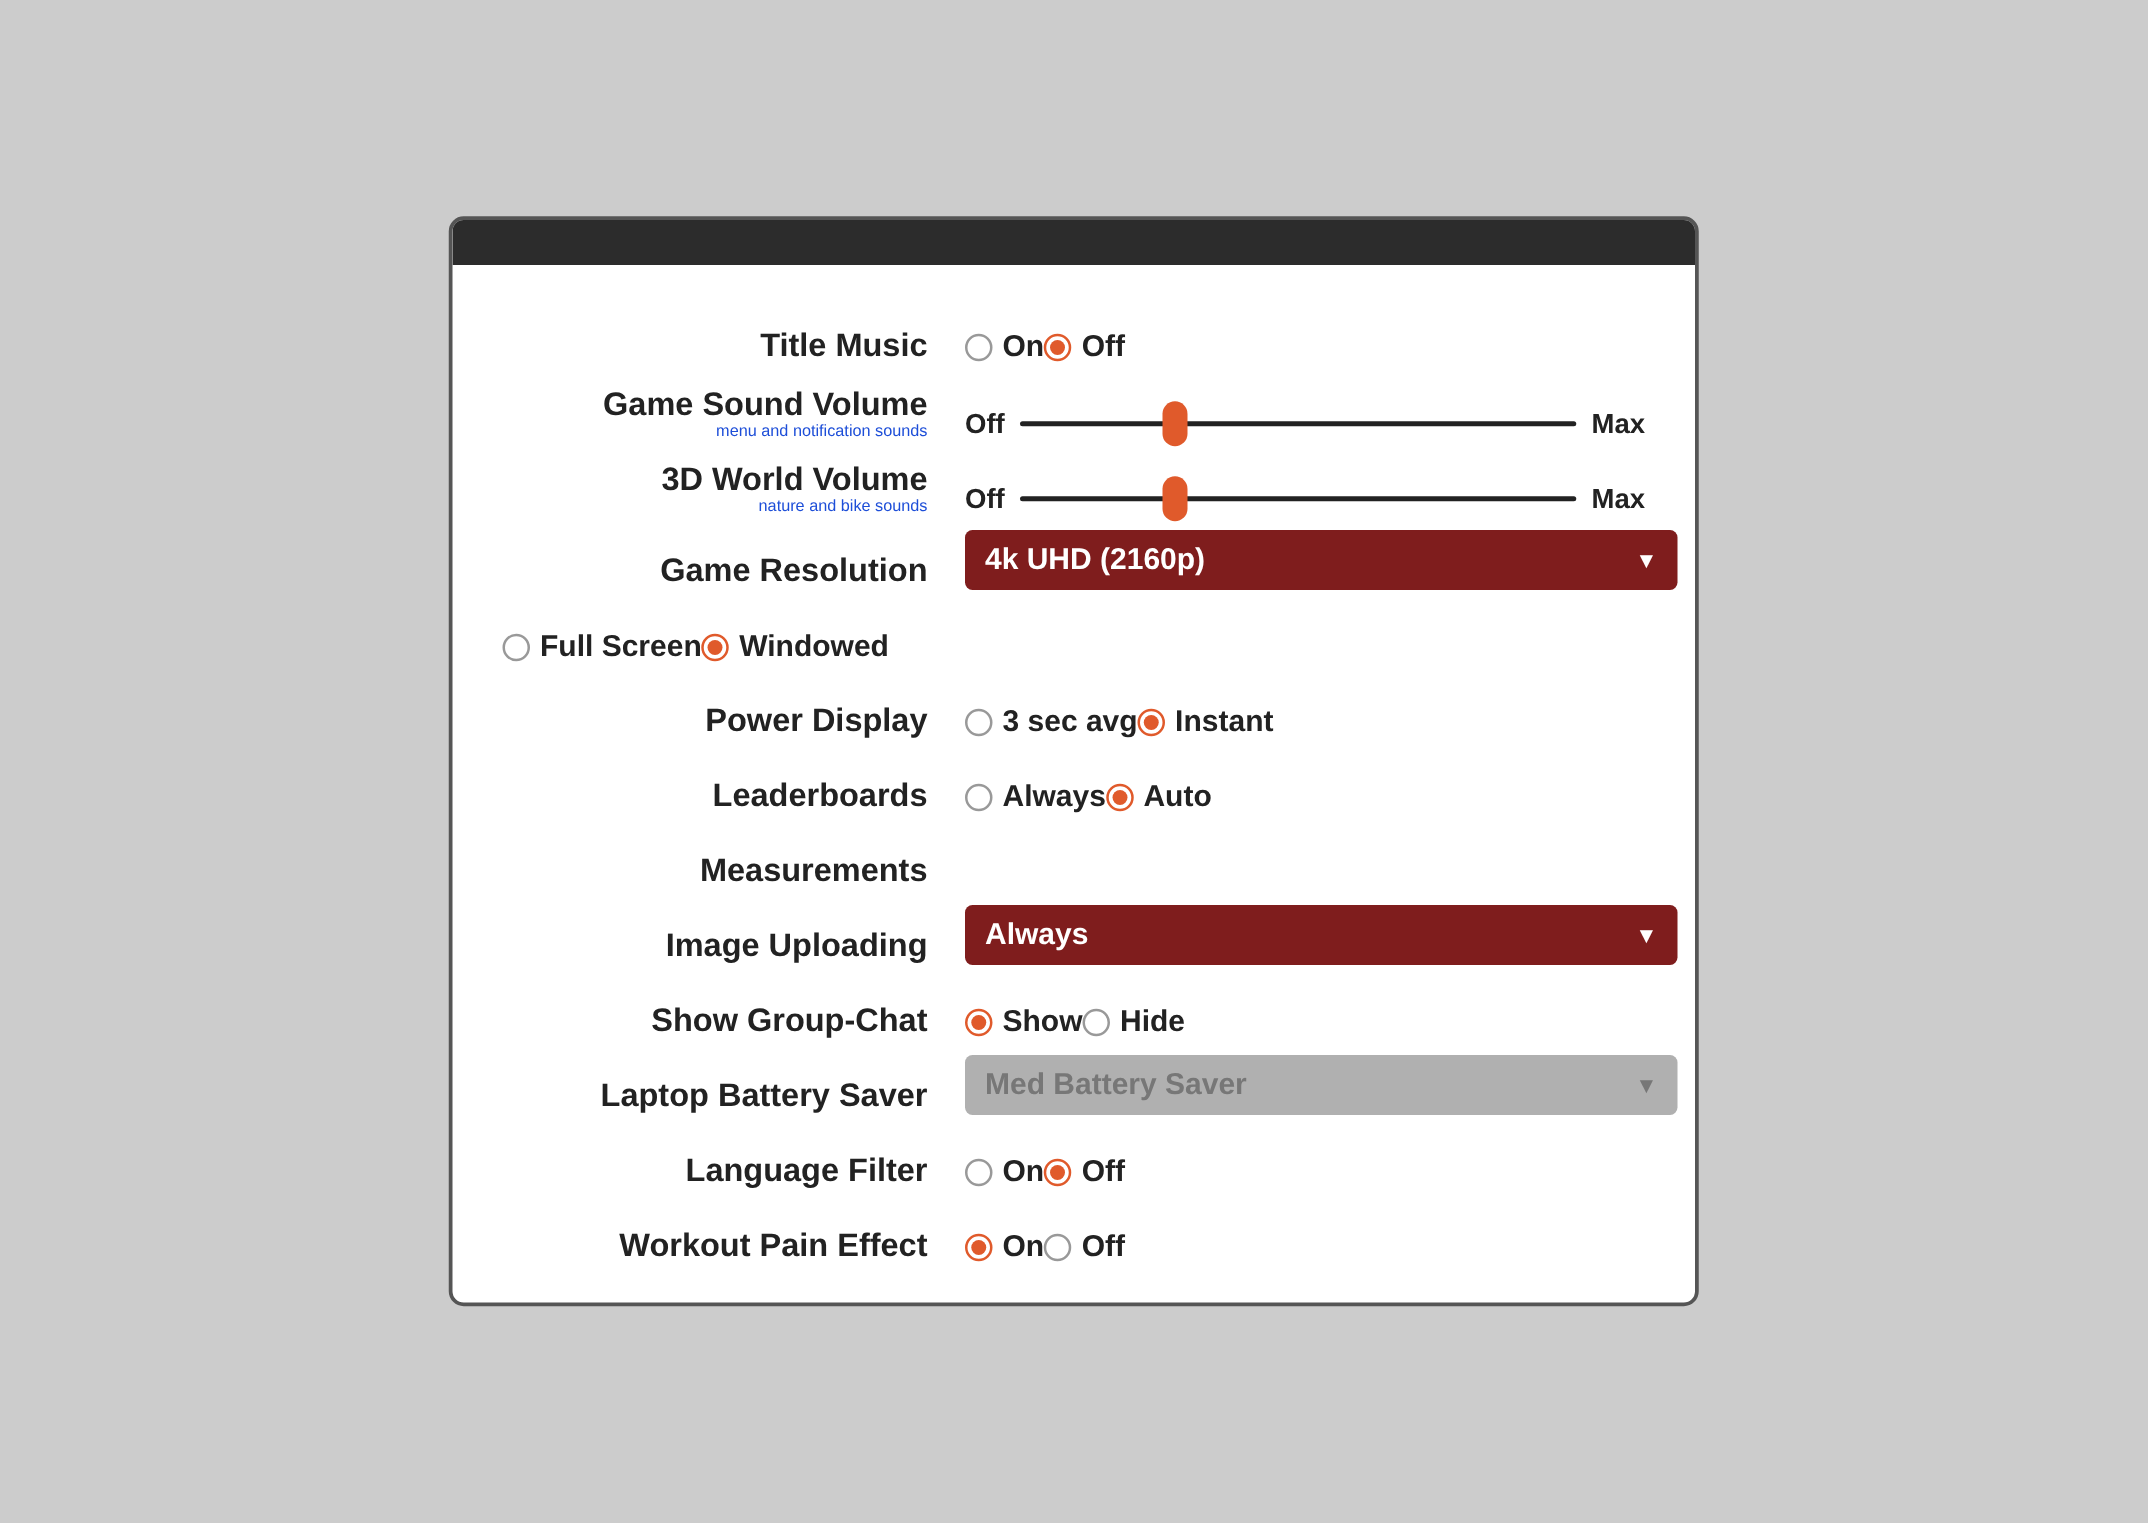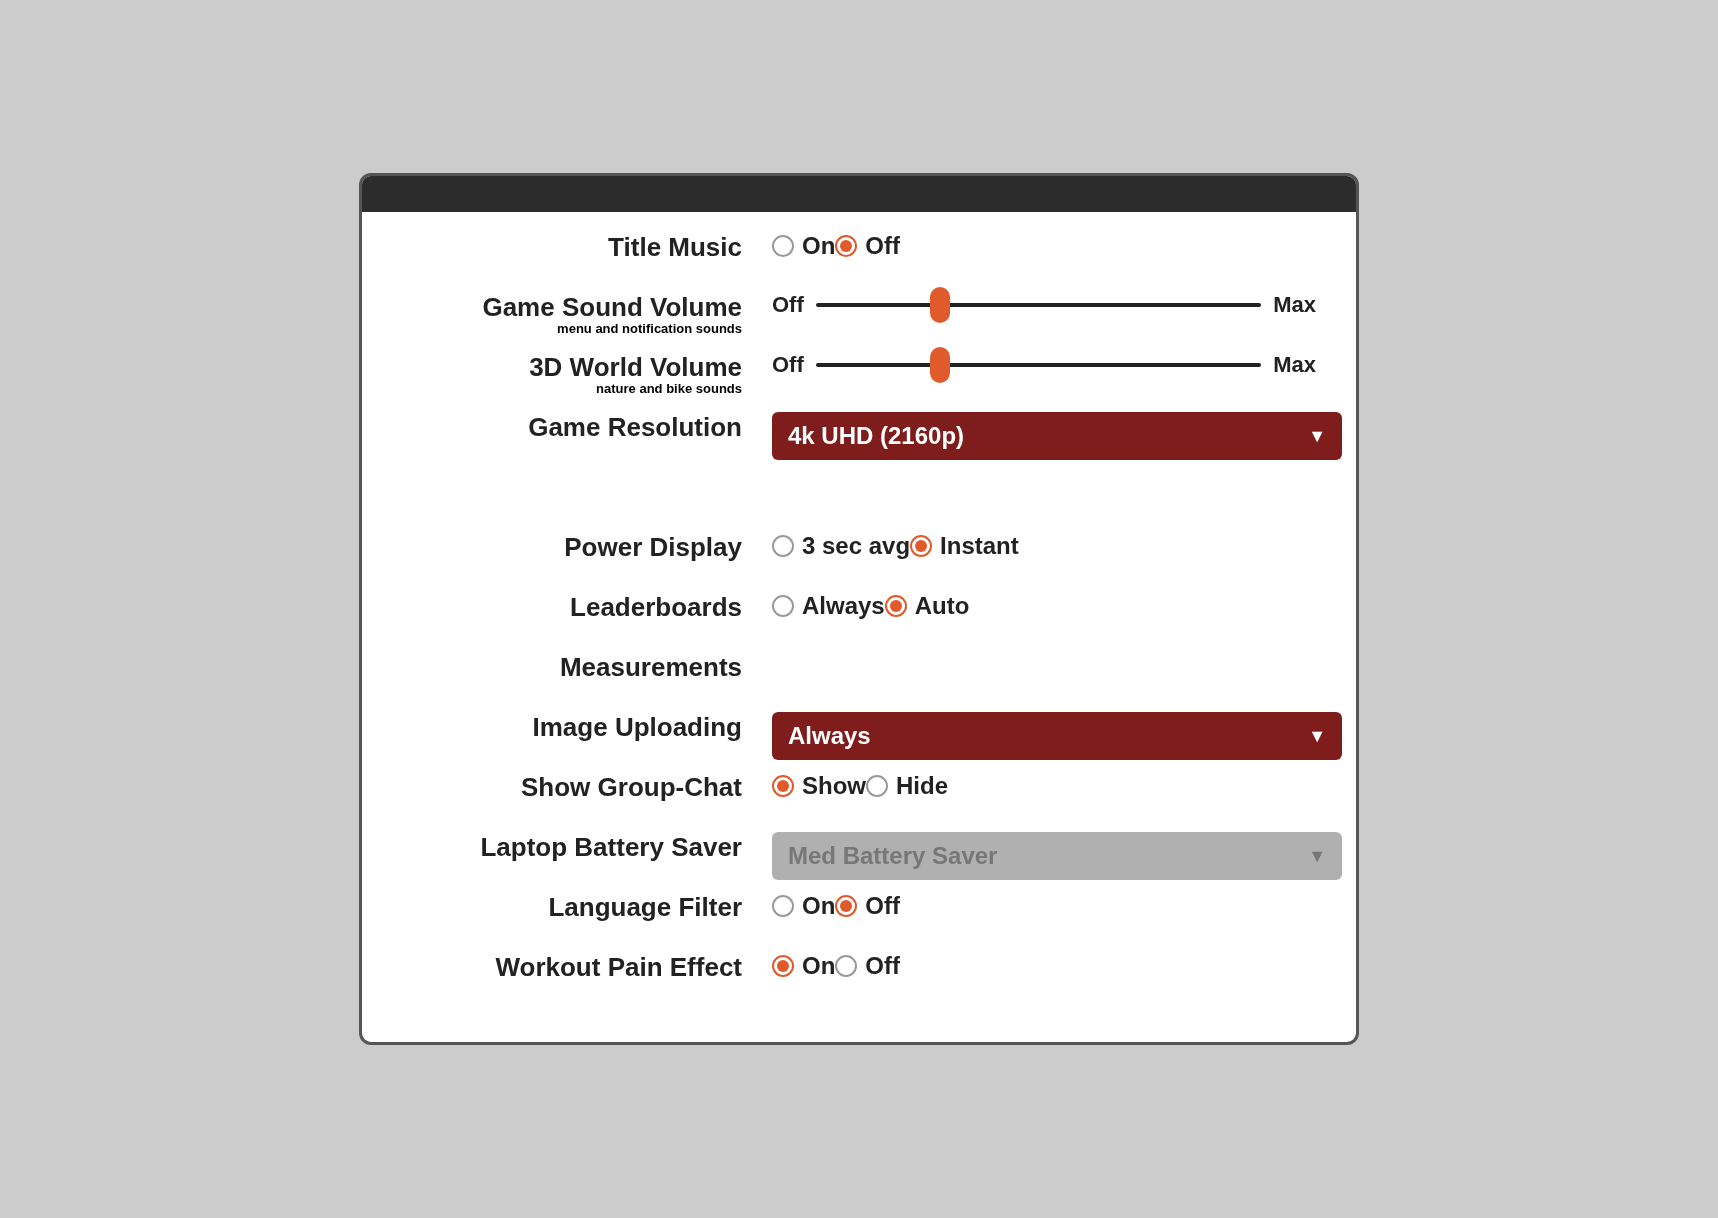--- a/index.html
+++ b/index.html
@@ -26,40 +26,40 @@
       font-size: 42px;
       font-weight: 900;
       letter-spacing: 4px;
       text-transform: uppercase;
     }
     .settings-body {
       padding: 20px 40px 30px 40px;
     }
     .settings-row {
       display: flex;
-      align-items: flex-start;
+      align-items: flex-end;
       min-height: 60px;
       border-bottom: none;
     }
     .label-col {
       width: 370px;
       text-align: right;
       padding-right: 30px;
       flex-shrink: 0;
     }
     .label-main {
       font-size: 26px;
       font-weight: 900;
       color: #222;
       display: block;
     }
     .label-sub {
       font-size: 13px;
-      font-weight: 700;
-      color: #000000;
+      font-weight: 400;
+      color: #1d4ed8;
       display: block;
       margin-top: -2px;
     }
     .control-col {
       flex: 1;
       display: flex;
       align-items: center;
       gap: 0;
     }
     .radio-option {
@@ -222,20 +222,32 @@
           <span class="label-main">Game Resolution</span>
         </div>
         <div class="control-col">
           <div class="dropdown-select">
             <span>4k UHD (2160p)</span>
             <span class="chevron">▼</span>
           </div>
         </div>
       </div>
       <div class="settings-row">
+        <div class="control-col">
+          <div class="two-radio">
+            <div class="radio-option">
+              <div class="radio-circle"></div>
+              <span class="radio-label">Full Screen</span>
+            </div>
+            <div class="radio-option selected">
+              <div class="radio-circle"></div>
+              <span class="radio-label">Windowed</span>
+            </div>
+          </div>
+        </div>
       </div>
       <div class="settings-row">
         <div class="label-col">
           <span class="label-main">Power Display</span>
         </div>
         <div class="control-col">
           <div class="two-radio">
             <div class="radio-option">
               <div class="radio-circle"></div>
               <span class="radio-label">3 sec avg</span>

